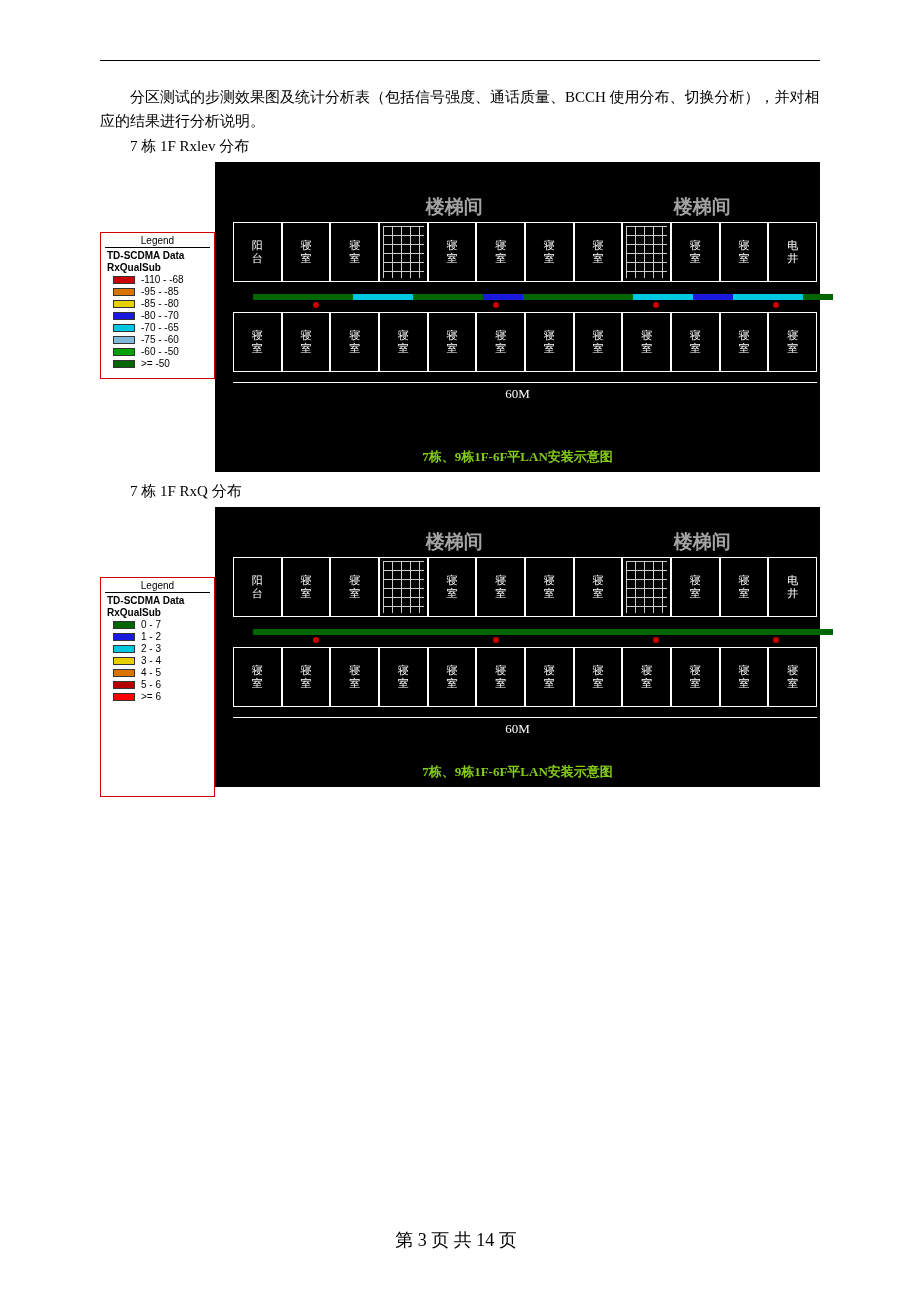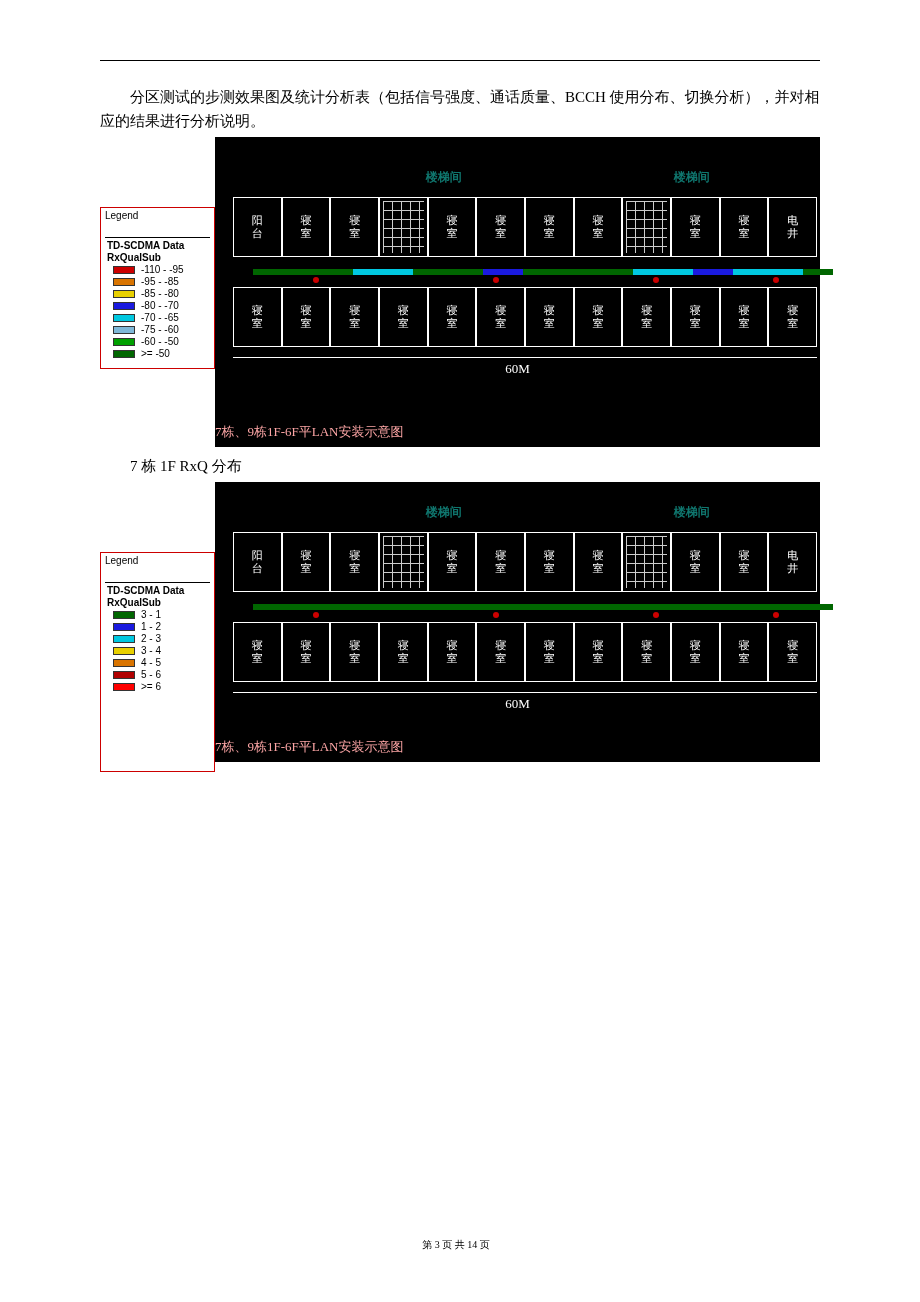--- a/index.html
+++ b/index.html
@@ -8,58 +8,59 @@
     .header-right { text-align: right; font-size: 14px; color: #000; margin-bottom: 4px; }
     .hr-line { border-top: 1.5px solid #000; margin-bottom: 24px; }
     h1 { font-size: 20px; font-weight: bold; margin-bottom: 10px; font-family: "SimHei", sans-serif; }
     h2 { font-size: 18px; font-weight: bold; font-style: italic; margin-bottom: 8px; font-family: "SimHei", sans-serif; }
     .body-text { font-size: 15px; line-height: 1.6; text-indent: 2em; margin-bottom: 4px; }
     .fig-label { font-size: 15px; margin-left: 2em; margin-bottom: 6px; margin-top: 4px; }
     
     .plan-wrap { display: flex; align-items: flex-start; margin-bottom: 10px; }
     .legend-col { width: 115px; flex-shrink: 0; padding-top: 70px; }
     .legend-box { border: 1px solid #c00; padding: 2px 4px 8px 4px; font-family: Arial, sans-serif; font-size: 10px; }
-    .legend-title { text-align: left; font-size: 10px; border-bottom: 1px solid #000; margin-bottom: 2px; padding-bottom: 16px; }
+    .legend-title { text-align: center; font-size: 10px; border-bottom: 1px solid #000; margin-bottom: 2px; padding-bottom: 1px; }
     .legend-sub { font-size: 10px; margin-bottom: 1px; padding-left: 2px; font-weight: bold; }
     .legend-row { display: flex; align-items: center; margin: 1px 0; padding-left: 8px; }
     .swatch { width: 22px; height: 8px; border: 1px solid #333; margin-right: 6px; flex-shrink: 0; }
     .swatch-label { font-size: 10px; }
     
     .plan { background: #000; position: relative; width: 620px; height: 310px; }
     .plan.short { height: 280px; }
-    .stair { position: absolute; color: #0f766e; font-size: 12px; font-weight: bold; }
+    .stair { position: absolute; color: #a3a3a3; font-size: 19px; font-weight: bold; }
     .room { position: absolute; border: 1px solid #fff; color: #fff; font-size: 11px; display: flex; align-items: center; justify-content: center; text-align: center; line-height: 1.2; writing-mode: horizontal-tb; }
     .grid-room::after { content: ""; position: absolute; inset: 3px; background-image: linear-gradient(#fff 1px, transparent 1px), linear-gradient(90deg, #fff 1px, transparent 1px); background-size: 9px 9px; opacity: 0.8; }
     .seg { position: absolute; height: 6px; top: 0; }
     .dim { position: absolute; color: #fff; font-size: 13px; text-align: center; }
-    .caption-bar { position: absolute; bottom: 6px; left: 0; right: 0; color: #fca5a5; font-size: 13px; font-weight: normal; }
+    .caption-bar { position: absolute; bottom: 6px; left: 0; right: 0; color: #84cc16; font-size: 13px; text-align: center; font-weight: bold; }
     .outer-border { position: absolute; border: 1px solid #fff; }
     .marker { position: absolute; width: 6px; height: 6px; background: #c00; border-radius: 50%; }
     
-    .footer { position: absolute; bottom: 50px; left: 0; right: 8px; text-align: center; font-size: 10px; }
+    .footer { position: absolute; bottom: 50px; left: 0; right: 8px; text-align: center; font-size: 18px; }
   </style>
 </head>
 <body>
 
 <div class="page">
   <div class="hr-line"></div>
 
   <p class="body-text">分区测试的步测效果图及统计分析表（包括信号强度、通话质量、BCCH 使用分布、切换分析），并对相应的结果进行分析说明。</p>
 
+  <p class="fig-label">7 栋 1F Rxlev 分布</p>
 
   <div class="plan-wrap">
     <div class="legend-col">
       <div class="legend-box">
         <div class="legend-title">Legend</div>
         <div class="legend-sub">TD-SCDMA Data</div>
         <div class="legend-sub">RxQualSub</div>
         <div id="leg-rxlev">
             <div class="legend-row">
               <div class="swatch" style="background: rgb(204, 0, 0);"></div>
-              <div class="swatch-label">-110  -  -95</div>
+              <div class="swatch-label">-110  -  -68</div>
             </div>
             <div class="legend-row">
               <div class="swatch" style="background: rgb(217, 116, 0);"></div>
               <div class="swatch-label">-95  -  -85</div>
             </div>
             <div class="legend-row">
               <div class="swatch" style="background: rgb(232, 208, 0);"></div>
               <div class="swatch-label">-85  -  -80</div>
             </div>
             <div class="legend-row">
@@ -181,21 +182,21 @@
 
   <div class="plan-wrap">
     <div class="legend-col">
       <div class="legend-box" style="height:220px;">
         <div class="legend-title">Legend</div>
         <div class="legend-sub">TD-SCDMA Data</div>
         <div class="legend-sub">RxQualSub</div>
         <div id="leg-rxq">
             <div class="legend-row">
               <div class="swatch" style="background: rgb(0, 102, 0);"></div>
-              <div class="swatch-label">3 - 1</div>
+              <div class="swatch-label">0 - 7</div>
             </div>
             <div class="legend-row">
               <div class="swatch" style="background: rgb(26, 26, 223);"></div>
               <div class="swatch-label">1 - 2</div>
             </div>
             <div class="legend-row">
               <div class="swatch" style="background: rgb(0, 200, 224);"></div>
               <div class="swatch-label">2 - 3</div>
             </div>
             <div class="legend-row">

